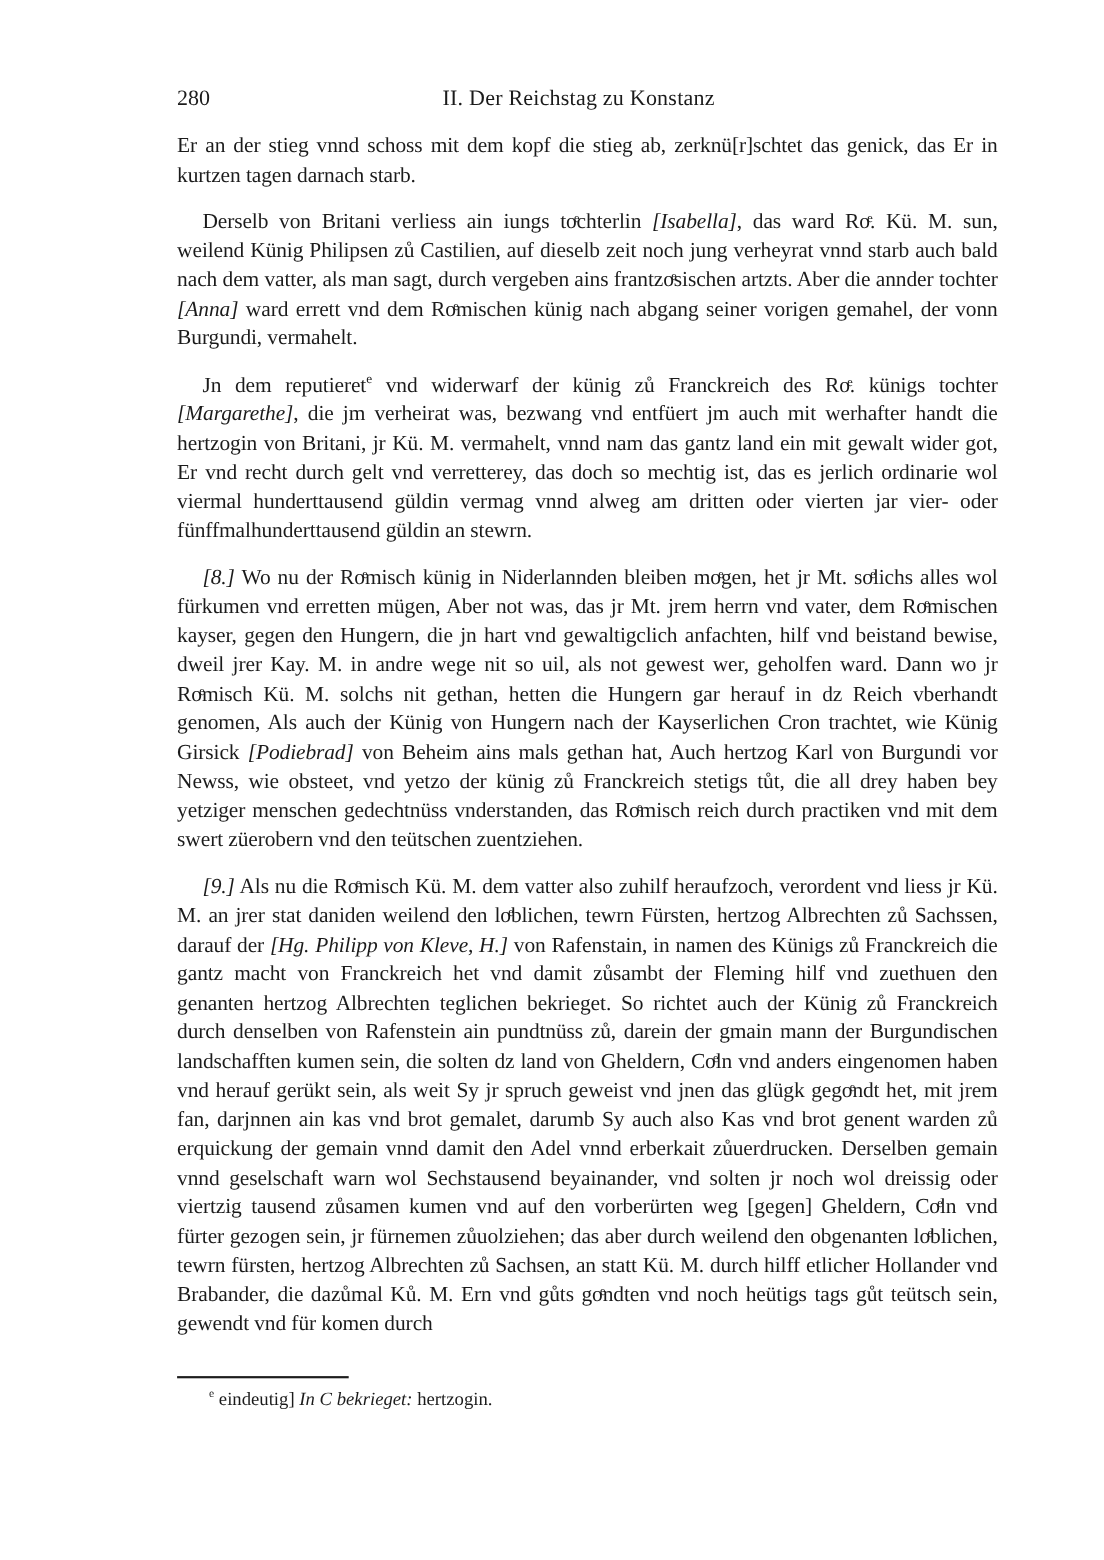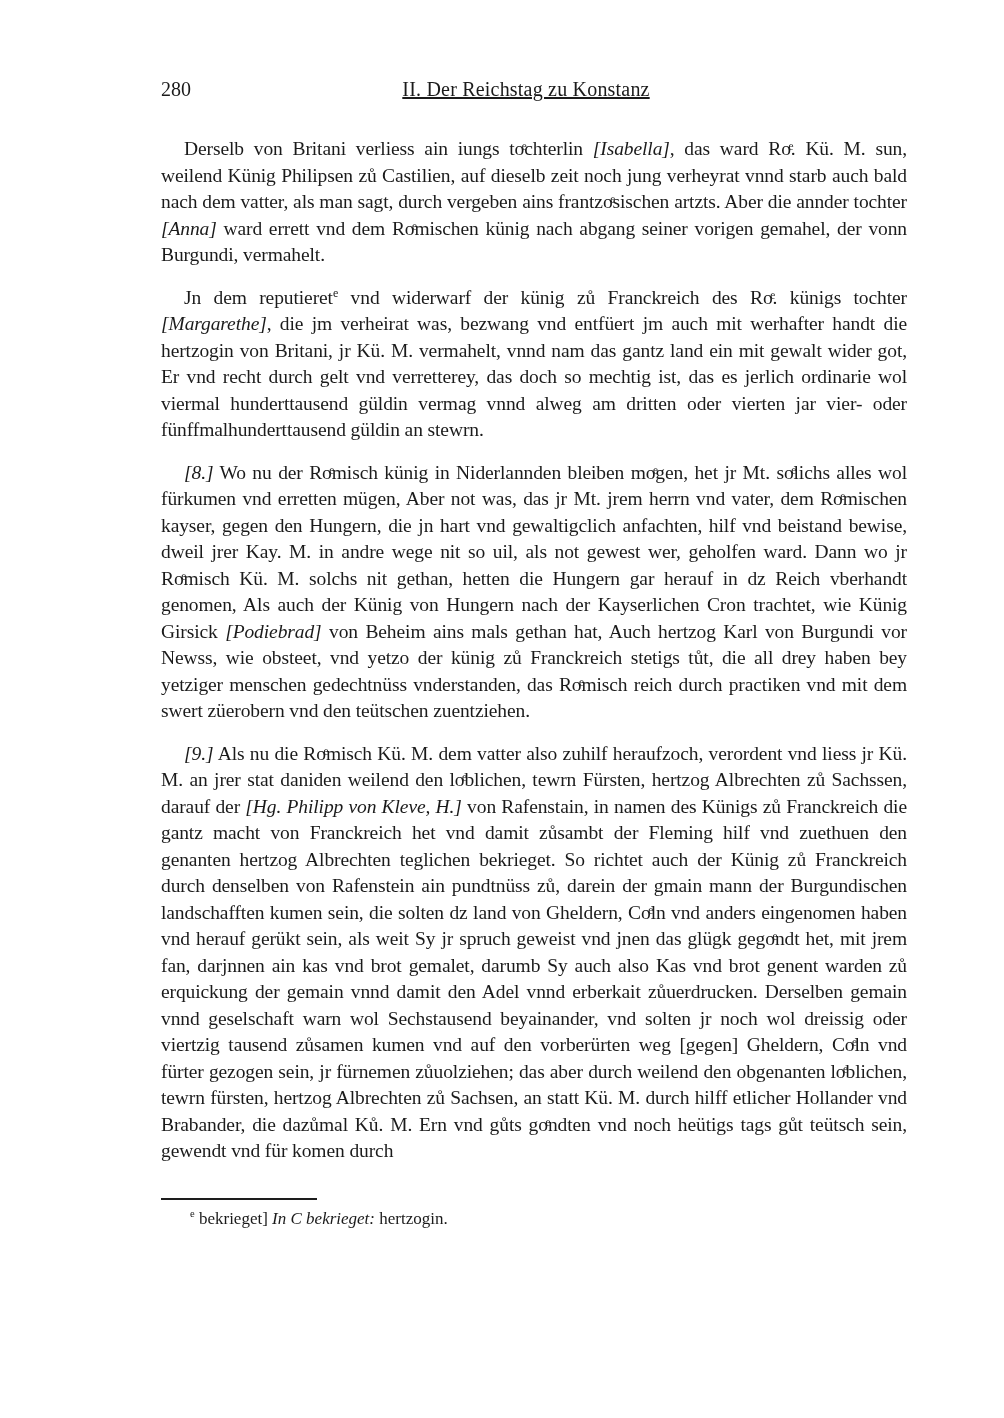--- a/index.html
+++ b/index.html
@@ -29,21 +29,20 @@
     left: 0;
     top: 0;
   }
   .running-title {
     position: absolute;
     left: 0;
     right: 16px;
     top: 0;
     text-align: center;
     letter-spacing: 0.2px;
-    text-decoration: underline;
   }
   .content {
     position: absolute;
     top: 120px;
     left: 161px;
     width: 746px;
   }
   .text-block {
     font-size: 19.5px;
     line-height: 26.5px;
@@ -86,25 +85,26 @@
 
 <div class="page">
 
   <div class="header">
     <span class="page-number">280</span>
     <span class="running-title">II. Der Reichstag zu Konstanz</span>
   </div>
 
   <div class="content">
     <div class="text-block">
+        <p><span>Er an der stieg vnnd schoss mit dem kopf die stieg ab, zerknü[r]schtet das genick, das Er in kurtzen tagen darnach starb.</span></p>
         <p class="indent"><span>Derselb von Britani verliess ain iungs toͤchterlin </span><span class="italic">[Isabella]</span><span>, das ward Roͤ. Kü. M. sun, weilend Künig Philipsen zů Castilien, auf dieselb zeit noch jung verheyrat vnnd starb auch bald nach dem vatter, als man sagt, durch vergeben ains frantzoͤsischen artzts. Aber die annder tochter </span><span class="italic">[Anna]</span><span> ward errett vnd dem Roͤmischen künig nach abgang seiner vorigen gemahel, der vonn Burgundi, vermahelt.</span></p>
         <p class="indent"><span>Jn dem reputieret</span><span class="sup">e</span><span> vnd widerwarf der künig zů Franckreich des Roͤ. künigs tochter </span><span class="italic">[Margarethe]</span><span>, die jm verheirat was, bezwang vnd entfüert jm auch mit werhafter handt die hertzogin von Britani, jr Kü. M. vermahelt, vnnd nam das gantz land ein mit gewalt wider got, Er vnd recht durch gelt vnd verretterey, das doch so mechtig ist, das es jerlich ordinarie wol viermal hunderttausend güldin vermag vnnd alweg am dritten oder vierten jar vier- oder fünffmalhunderttausend güldin an stewrn.</span></p>
         <p class="indent"><span class="italic">[8.]</span><span> Wo nu der Roͤmisch künig in Niderlannden bleiben moͤgen, het jr Mt. soͤlichs alles wol fürkumen vnd erretten mügen, Aber not was, das jr Mt. jrem herrn vnd vater, dem Roͤmischen kayser, gegen den Hungern, die jn hart vnd gewaltigclich anfachten, hilf vnd beistand bewise, dweil jrer Kay. M. in andre wege nit so uil, als not gewest wer, geholfen ward. Dann wo jr Roͤmisch Kü. M. solchs nit gethan, hetten die Hungern gar herauf in dz Reich vberhandt genomen, Als auch der Künig von Hungern nach der Kayserlichen Cron trachtet, wie Künig Girsick </span><span class="italic">[Podiebrad]</span><span> von Beheim ains mals gethan hat, Auch hertzog Karl von Burgundi vor Newss, wie obsteet, vnd yetzo der künig zů Franckreich stetigs tůt, die all drey haben bey yetziger menschen gedechtnüss vnderstanden, das Roͤmisch reich durch practiken vnd mit dem swert züerobern vnd den teütschen zuentziehen.</span></p>
         <p class="indent"><span class="italic">[9.]</span><span> Als nu die Roͤmisch Kü. M. dem vatter also zuhilf heraufzoch, verordent vnd liess jr Kü. M. an jrer stat daniden weilend den loͤblichen, tewrn Fürsten, hertzog Albrechten zů Sachssen, darauf der </span><span class="italic">[Hg. Philipp von Kleve, H.]</span><span> von Rafenstain, in namen des Künigs zů Franckreich die gantz macht von Franckreich het vnd damit zůsambt der Fleming hilf vnd zuethuen den genanten hertzog Albrechten teglichen bekrieget. So richtet auch der Künig zů Franckreich durch denselben von Rafenstein ain pundtnüss zů, darein der gmain mann der Burgundischen landschafften kumen sein, die solten dz land von Gheldern, Coͤln vnd anders eingenomen haben vnd herauf gerükt sein, als weit Sy jr spruch geweist vnd jnen das glügk gegoͤndt het, mit jrem fan, darjnnen ain kas vnd brot gemalet, darumb Sy auch also Kas vnd brot genent warden zů erquickung der gemain vnnd damit den Adel vnnd erberkait zůuerdrucken. Derselben gemain vnnd geselschaft warn wol Sechstausend beyainander, vnd solten jr noch wol dreissig oder viertzig tausend zůsamen kumen vnd auf den vorberürten weg [gegen] Gheldern, Coͤln vnd fürter gezogen sein, jr fürnemen zůuolziehen; das aber durch weilend den obgenanten loͤblichen, tewrn fürsten, hertzog Albrechten zů Sachsen, an statt Kü. M. durch hilff etlicher Hollander vnd Brabander, die dazůmal Ků. M. Ern vnd gůts goͤndten vnd noch heütigs tags gůt teütsch sein, gewendt vnd für komen durch</span></p>
       </div>
 
     <div class="footnote-block">
       <div class="footnote-rule"></div>
-      <div class="footnote-text"><span class="sup">e</span><span> bekrieget] </span><span class="italic">In C bekrieget:</span><span> hertzogin.</span></div>
+      <div class="footnote-text"><span class="sup">e</span><span> eindeutig] </span><span class="italic">In C bekrieget:</span><span> hertzogin.</span></div>
     </div>
   </div>
 
 </div>
 
 </body></html>

